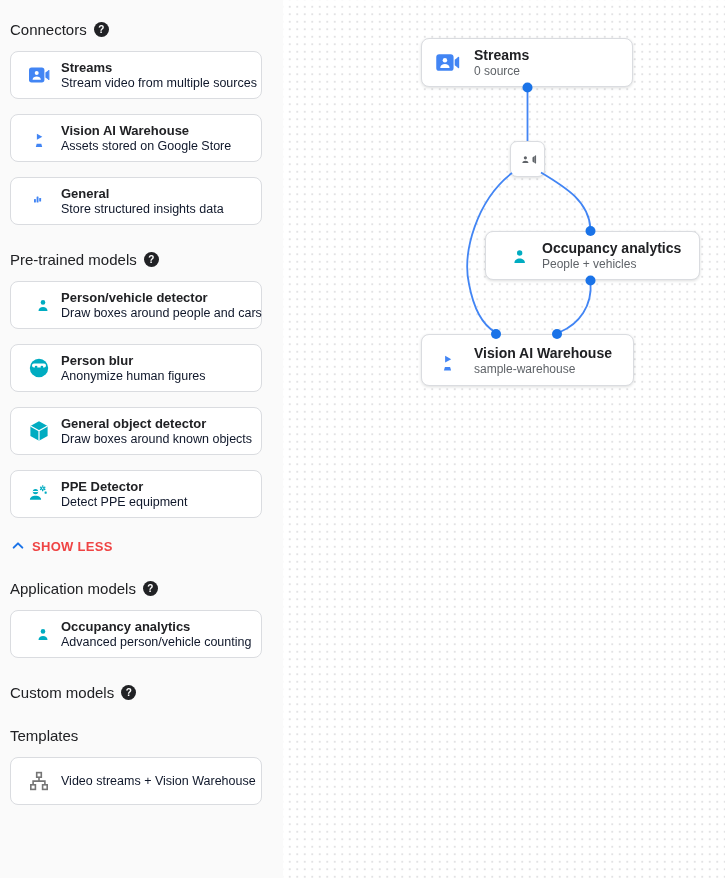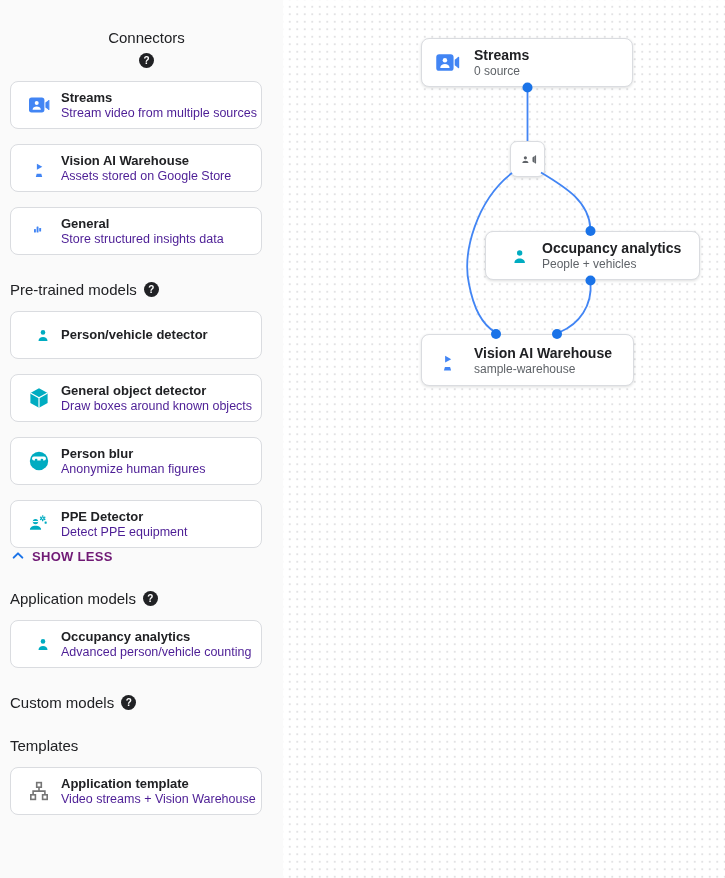--- a/index.html
+++ b/index.html
@@ -13,45 +13,45 @@
     width:283px; flex:none; height:878px;
     background:#fafafa;
     padding:13px 0 0 10px;
     overflow:hidden;
   }
   .section-header {
     display:flex; align-items:center; gap:7px;
     font-size:15px; color:#202124; font-weight:400;
     margin:26px 0 13px 0; line-height:17px;
   }
-  .section-header.first { margin-top:16px;flex-direction:column; }
+  .section-header.first { margin-top:8px; }
   .help-badge {
     width:15px; height:15px; border-radius:50%;
     background:#202124; color:#fff;
     font-size:10px; font-weight:bold; line-height:15px;
     display:inline-flex; align-items:center; justify-content:center;
     cursor:pointer;
   }
   .card {
     width:252px; height:48px;
     background:#fff; border:1px solid #dadce0; border-radius:8px;
     display:flex; align-items:center;
     padding:0 10px 0 16px; gap:10px;
     cursor:grab;
   }
   .card + .card { margin-top:15px; }
   .card .ic { width:24px; height:24px; flex:none; display:flex; align-items:center; justify-content:center; }
   .card .txt { display:flex; flex-direction:column; justify-content:center; min-width:0; }
   .card .t { font-size:13px; font-weight:bold; color:#202124; line-height:16px; white-space:nowrap; }
-  .card .s { font-size:12.5px; color:#4c1d95; line-height:15px; white-space:nowrap; }
+  .card .s { font-size:12.5px; color:#0f172a; line-height:15px; white-space:nowrap; }
 
   .show-less {
     display:flex; align-items:center; gap:6px;
-    cursor:pointer;
-    color:#701a75; font-size:13px; font-weight:bold; letter-spacing:.3px;
+    margin-top:20px; cursor:pointer;
+    color:#ef4444; font-size:13px; font-weight:bold; letter-spacing:.3px;
   }
 
   
   .canvas {
     position:relative; flex:1; height:878px;
     background-color:#fff;
     background-image:radial-gradient(circle, #e2e2e4 1.1px, transparent 1.2px);
     background-size:7.5px 7.5px;
     background-position:3px 3px;
   }
@@ -212,44 +212,45 @@
     </div>
 
     <div class="card">
       <span class="ic">
         <svg width="24" height="24" viewBox="0 0 24 24" fill="#00acc1" stroke="#00acc1">
             <use href="#ic-people" stroke="none"></use>
           </svg>
       </span>
       <span class="txt">
         <span class="t">Person/vehicle detector</span>
+        <span class="s">Draw boxes around people and cars</span>
+      </span>
+    </div>
+
+    <div class="card">
+      <span class="ic">
+        <svg width="24" height="24" viewBox="0 0 24 24" fill="#00acc1">
+            <use href="#ic-face"></use>
+          </svg>
+      </span>
+      <span class="txt">
+        <span class="t">Person blur</span>
+        <span class="s">Anonymize human figures</span>
       </span>
     </div>
 
     <div class="card">
       <span class="ic">
         <svg width="24" height="24" viewBox="0 0 24 24" fill="#00acc1">
             <use href="#ic-cube"></use>
           </svg>
       </span>
       <span class="txt">
         <span class="t">General object detector</span>
         <span class="s">Draw boxes around known objects</span>
-      </span>
-    </div>
-
-    <div class="card">
-      <span class="ic">
-        <svg width="24" height="24" viewBox="0 0 24 24" fill="#00acc1">
-            <use href="#ic-face"></use>
-          </svg>
-      </span>
-      <span class="txt">
-        <span class="t">Person blur</span>
-        <span class="s">Anonymize human figures</span>
       </span>
     </div>
 
     <div class="card">
       <span class="ic">
         <svg width="24" height="24" viewBox="0 0 24 24" fill="#00acc1">
             <use href="#ic-worker"></use>
           </svg>
       </span>
       <span class="txt">
@@ -294,21 +295,20 @@
       <span>Templates</span>
     </div>
 
     <div class="card">
       <span class="ic">
         <svg width="24" height="24" viewBox="0 0 24 24" stroke="#757575">
             <use href="#ic-tree"></use>
           </svg>
       </span>
       <span class="txt">
-        <span class="t">Application template</span>
         <span class="s">Video streams + Vision Warehouse</span>
       </span>
     </div>
 
   </div>
 
   <div class="canvas">
 
     <div class="node" style="left:138px; top:38px; width:212px; height:49px;">
       <span class="ic" style="display:flex">

